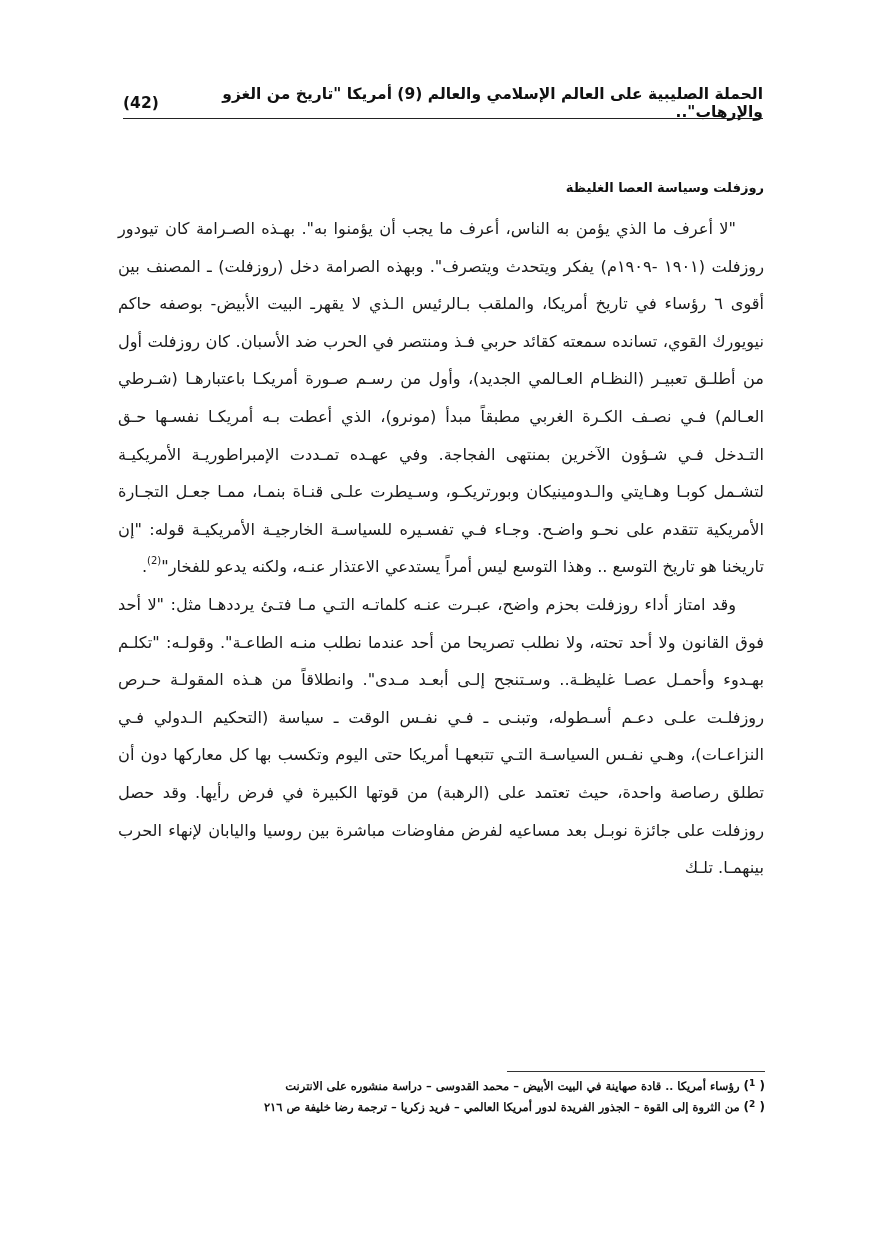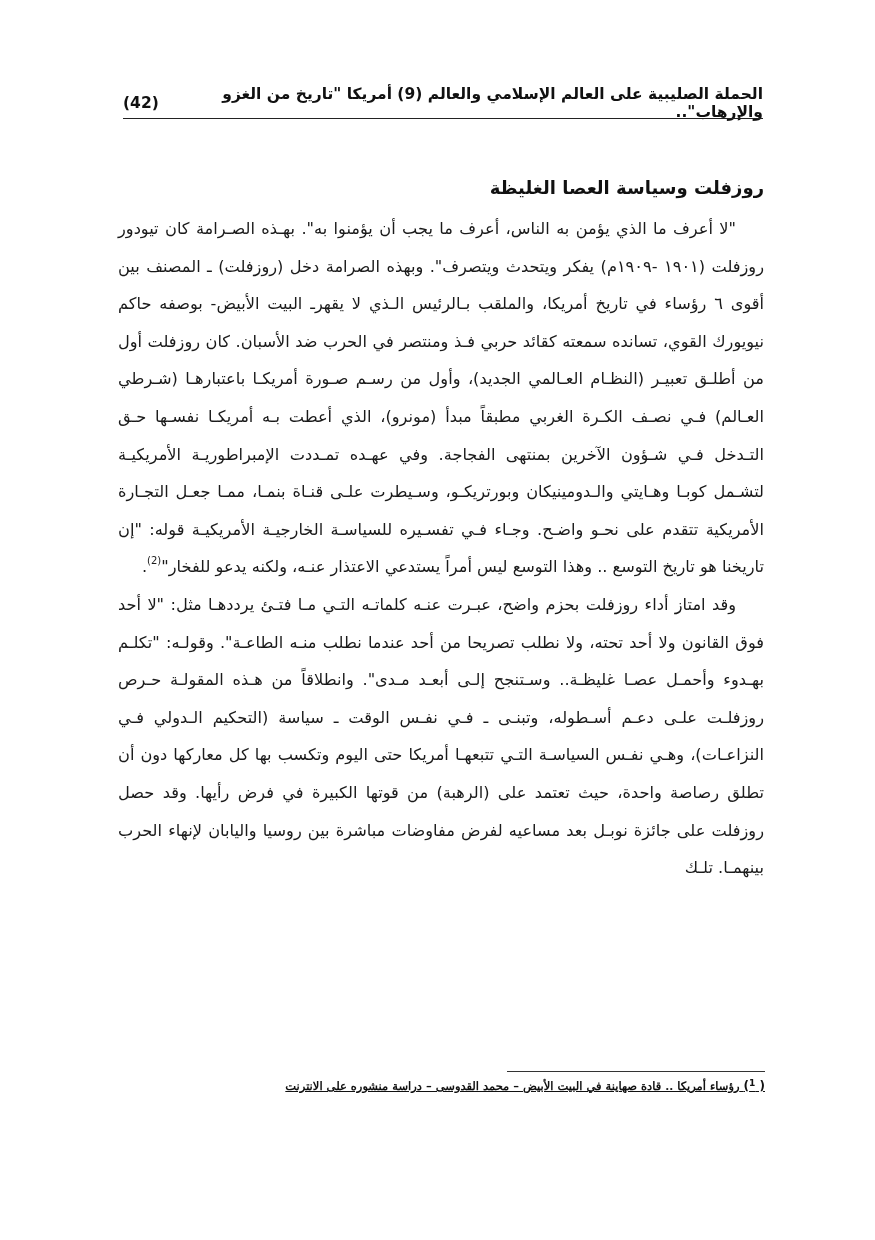--- a/index.html
+++ b/index.html
@@ -12,31 +12,31 @@
   }
   .header-rule { position: absolute; left: 123px; top: 118px; width: 640px; height: 0; border-top: 1.5px solid #222; }
   .body-text {
     position: absolute; left: 118px; top: 148px; width: 646px;
     direction: rtl; text-align: justify; text-align-last: right;
     font-family: "DejaVu Sans", sans-serif; font-size: 16.2px; line-height: 37.6px; color: #1a1a1a;
   }
   .body-text p { margin: 0; }
   .indent { text-indent: 28px; }
   .section-title {
-    font-family: "DejaVu Sans", sans-serif; font-weight: bold; font-size: 18px;
+    font-family: "DejaVu Sans", sans-serif; font-weight: bold; font-size: 13px;
     margin: 20px 0 2px 0 !important; line-height: 40px; color: #111;
   }
   sup { font-size: 10px; line-height: 0; vertical-align: 8px; }
   sup.bold { font-weight: bold; }
   .fn-rule { position: absolute; left: 507px; top: 1071px; width: 258px; border-top: 1px solid #333; }
   .footnotes {
     position: absolute; left: 100px; top: 1076px; width: 665px; direction: rtl; text-align: right;
     font-family: "DejaVu Serif", serif; font-weight: bold; font-size: 11.5px; line-height: 21px; color: #111;
   }
-  .footnotes div { white-space: nowrap; text-decoration: underline; }
+  .footnotes div { white-space: nowrap; }
   .fn-marker { font-family: "DejaVu Sans", sans-serif; font-size: 12px; }
   .fn-marker sup { font-size: 9px; vertical-align: 4px; }
 </style>
 </head>
 <body>
 
 <div class="page">
 
   <div class="header">
     <span>الحملة الصليبية على العالم الإسلامي والعالم (9) أمريكا "تاريخ من الغزو والإرهاب"..</span>
@@ -53,15 +53,19 @@
     <p class="indent"><span>وقد امتاز أداء روزفلت بحزم واضح، عبـرت عنـه كلماتـه التـي مـا فتـئ يردده‍ـا مثل: "لا أحد فوق القانون ولا أحد تحته، ولا نطلب تصريحا من أحد عندما نطلب منـه الطاعـة". وقولـه: "تكلـم بهـدوء وأحمـل عصـا غليظـة.. وسـتنجح إلـى أبعـد مـدى". وانطلاقاً من هـذه المقولـة حـرص روزفلـت علـى دعـم أسـطوله، وتبنـى ـ فـي نفـس الوقت ـ سياسة (التحكيم الـدولي فـي النزاعـات)، وهـي نفـس السياسـة التـي تتبعهـا أمريكا حتى اليوم وتكسب بها كل معاركها دون أن تطلق رصاصة واحدة، حيث تعتمد على (الرهبة) من قوتها الكبيرة في فرض رأيها. وقد حصل روزفلت على جائزة نوبـل بعد مساعيه لفرض مفاوضات مباشرة بين روسيا واليابان لإنهاء الحرب بينهمـا. تلـك</span></p>
   </div>
 
   <div class="fn-rule"></div>
 
   <div class="footnotes">
     <div>
       <span class="fn-marker">( <sup>1</sup>)</span>
       <span>رؤساء أمريكا .. قادة صهاينة في البيت الأبيض – محمد القدوسى – دراسة منشوره على الانترنت</span>
     </div>
+    <div>
+      <span class="fn-marker">( <sup>2</sup>)</span>
+      <span>من الثروة إلى القوة – الجذور الفريدة لدور أمريكا العالمي – فريد زكريا – ترجمة رضا خليفة ص ٢١٦</span>
+    </div>
   </div>
 
 </div>
 
 </body></html>

